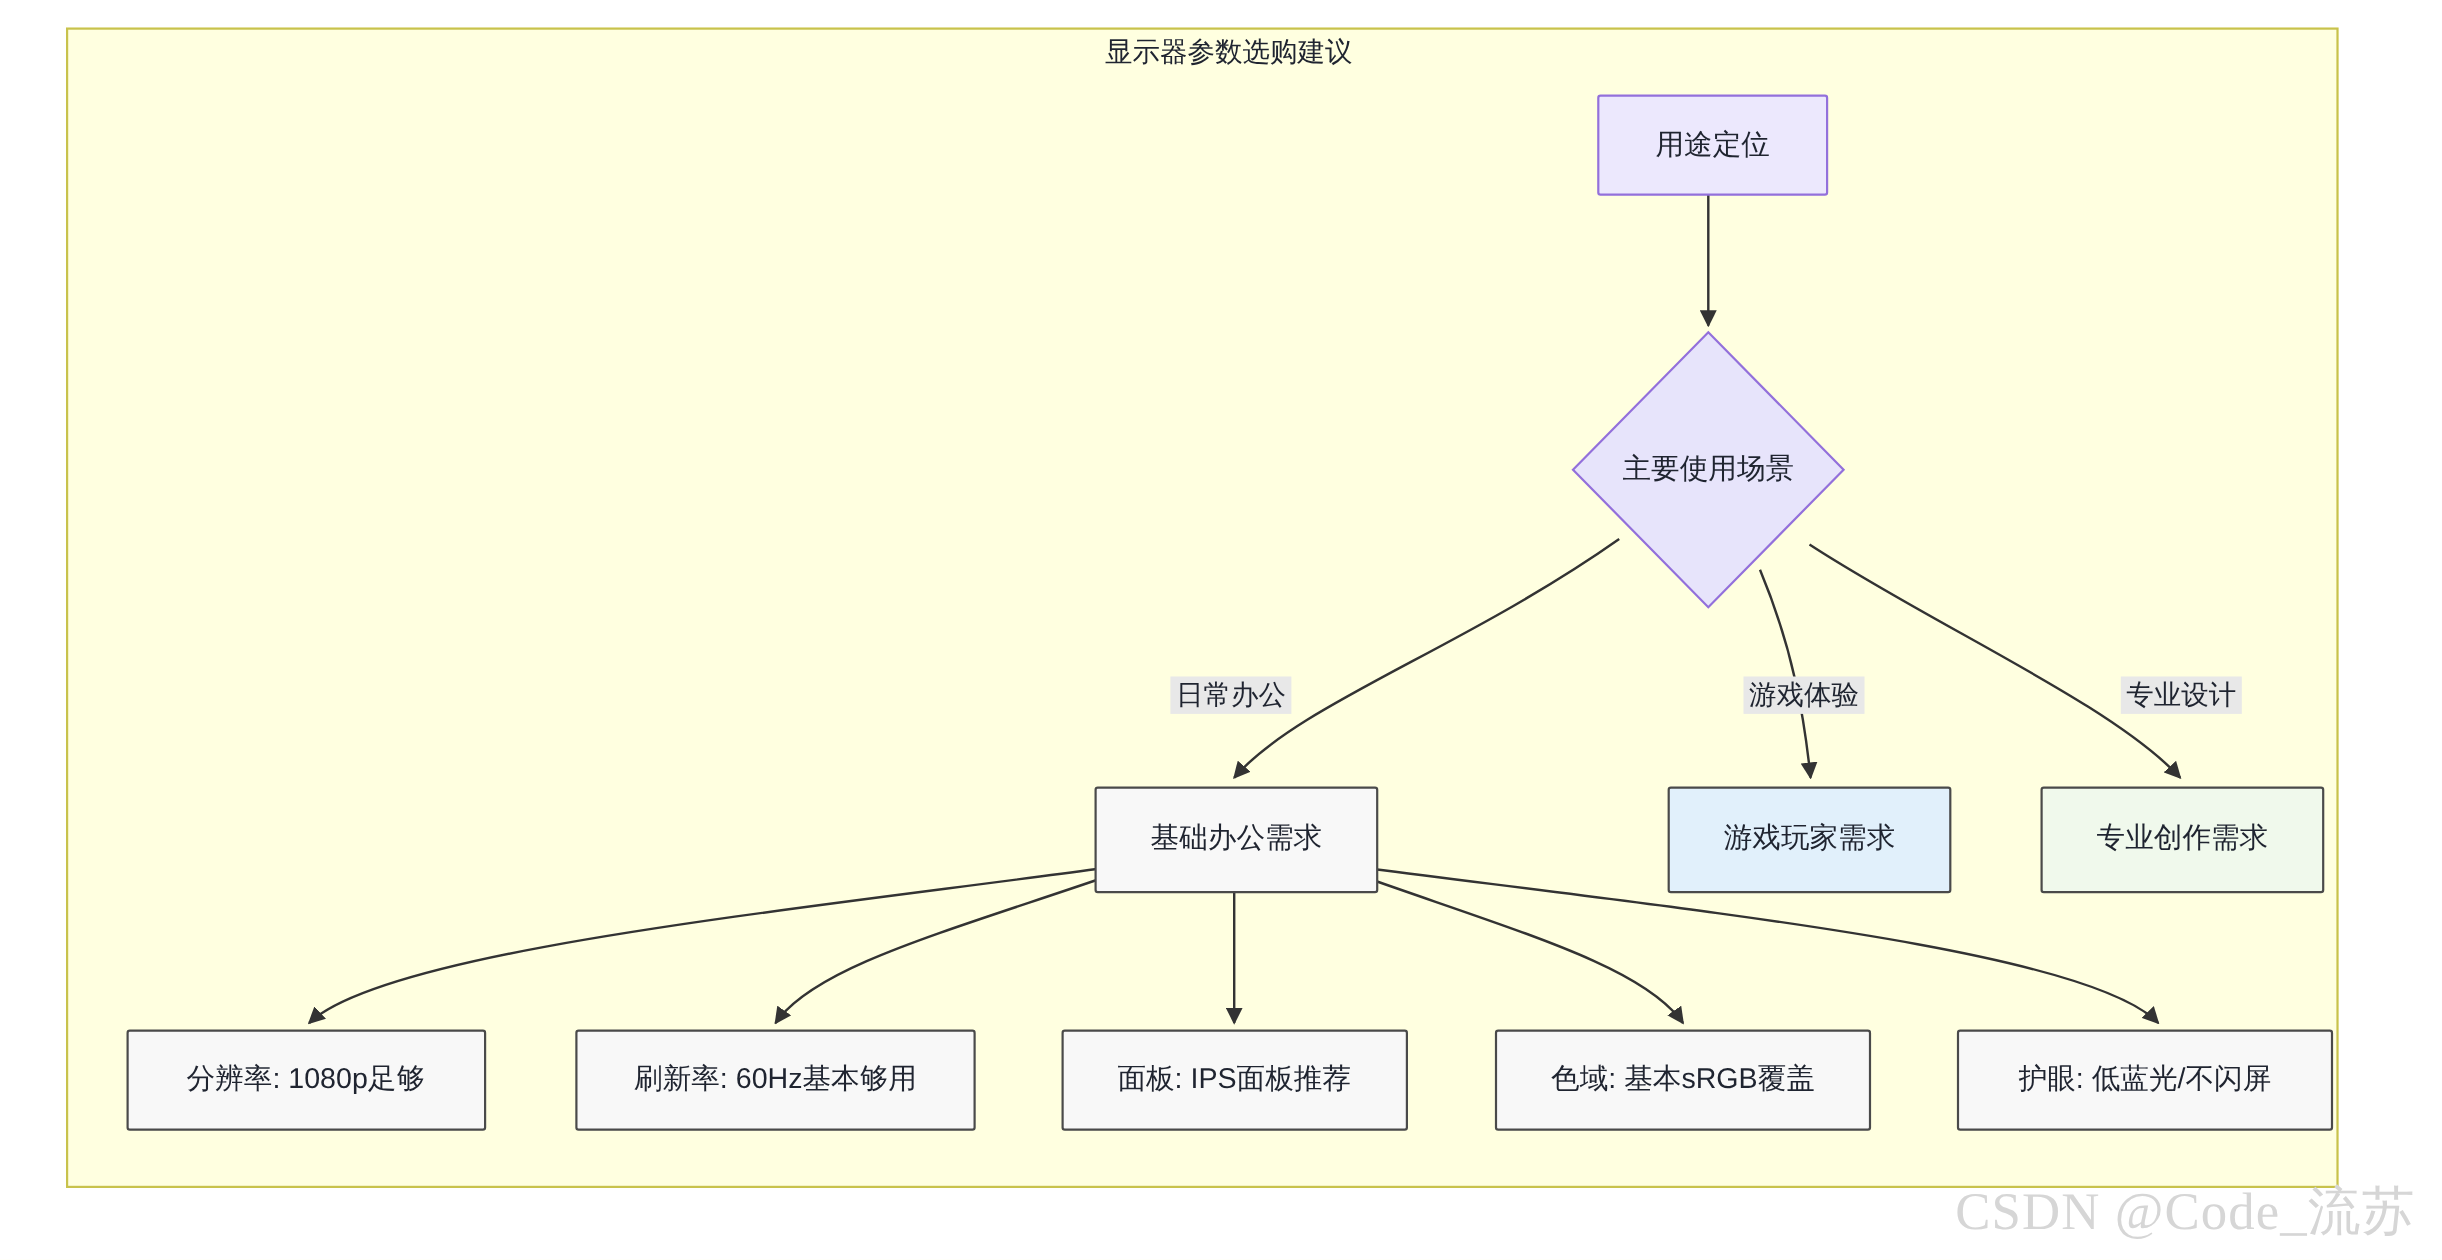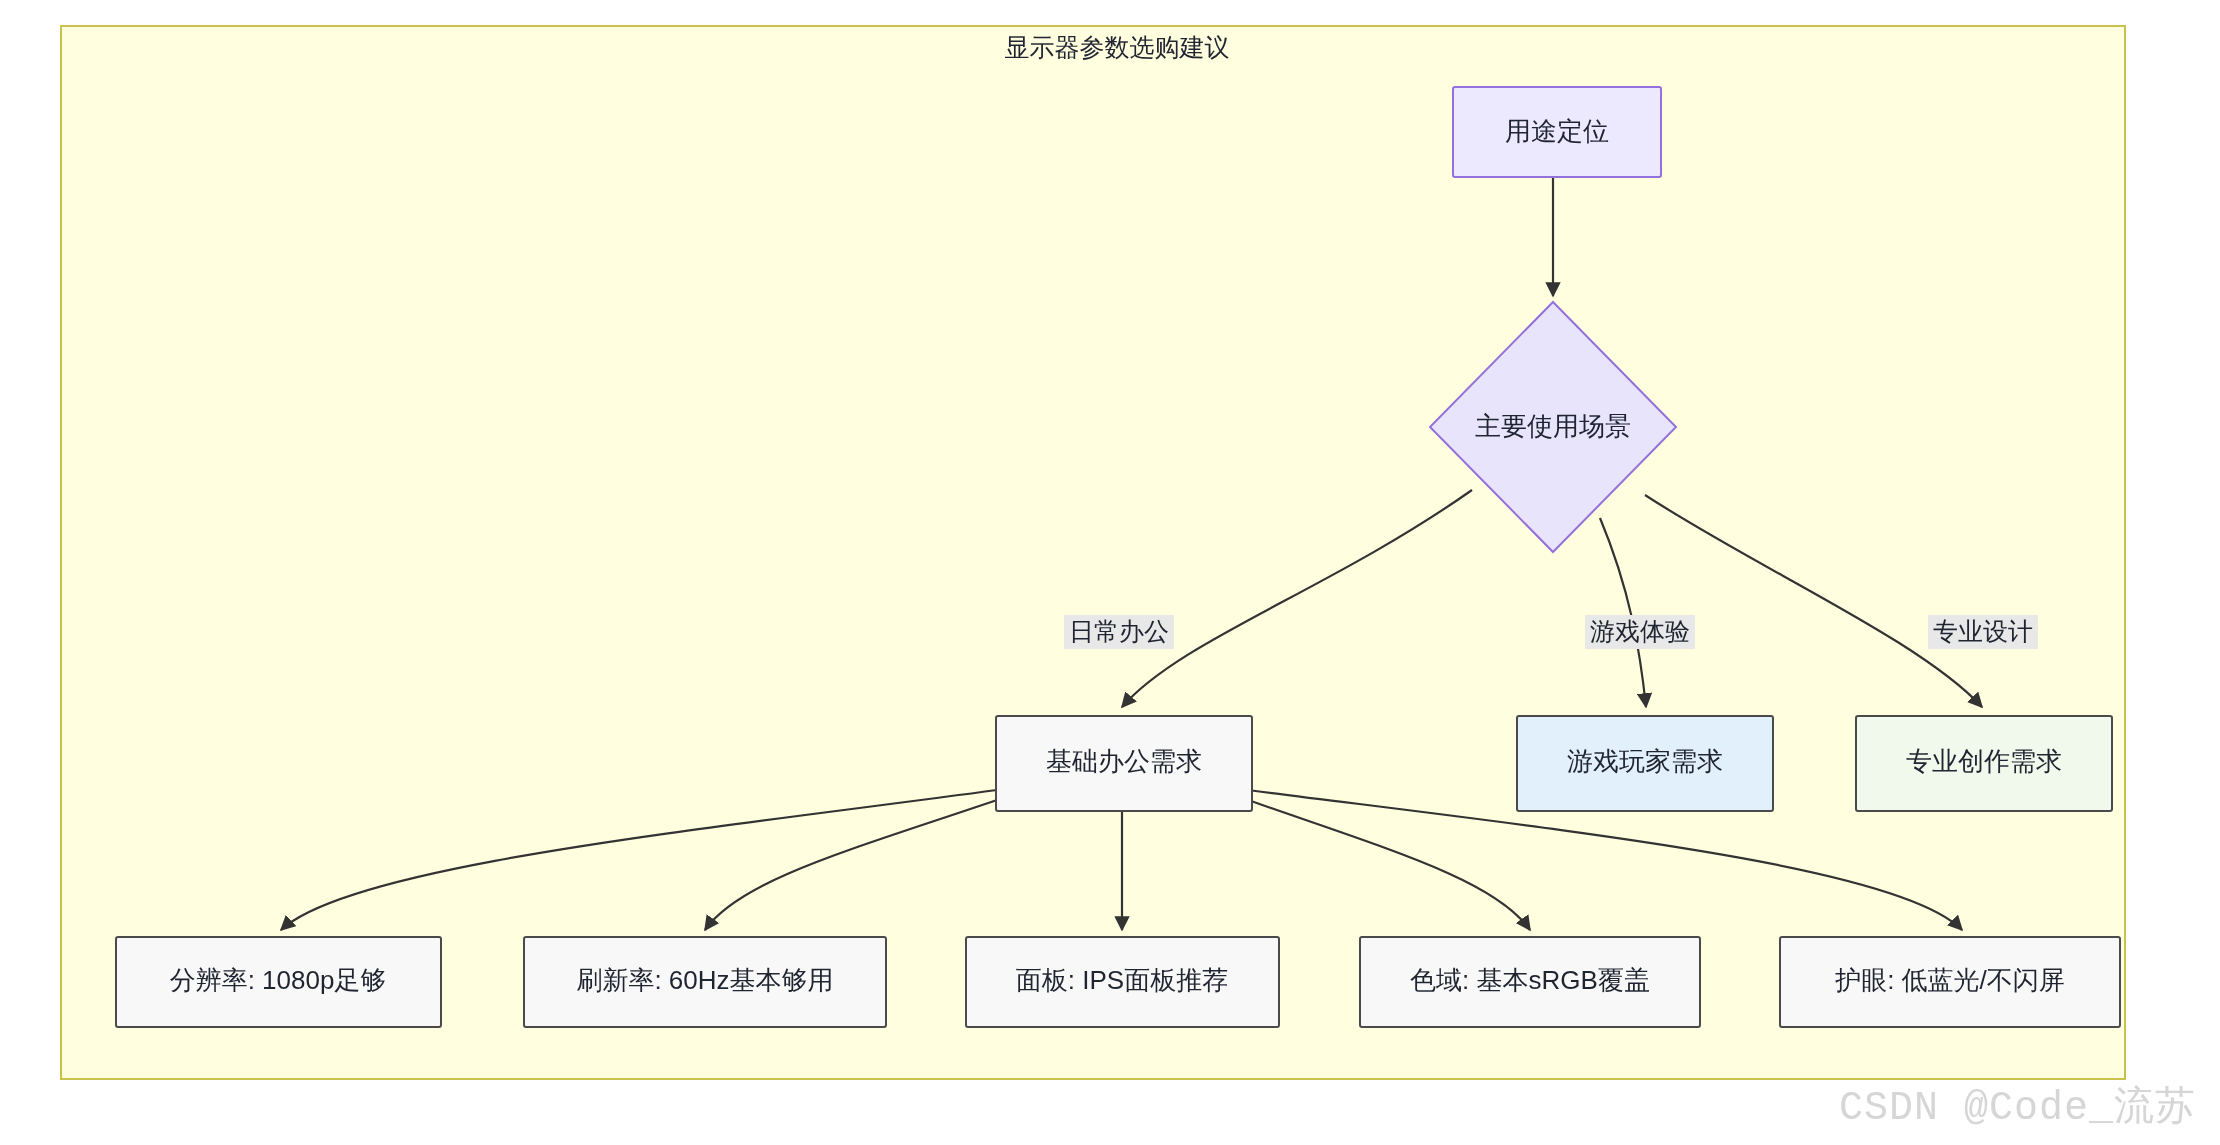--- a/index.html
+++ b/index.html
@@ -58,22 +58,22 @@
   }
   .edge-path {
     fill: none;
     stroke: #333333;
     stroke-width: 2.2;
   }
   .watermark {
     position: absolute;
     right: 24px;
     bottom: 12px;
-    font-family: Liberation Mono, monospace;
-    font-size: 40px;
+    font-family: Liberation Serif, serif;
+    font-size: 48px;
     color: #d6d6d6;
     letter-spacing: 1px;
     white-space: nowrap;
   }
 </style>
 </head>
 <body>
 
 <div id="canvas">
 

